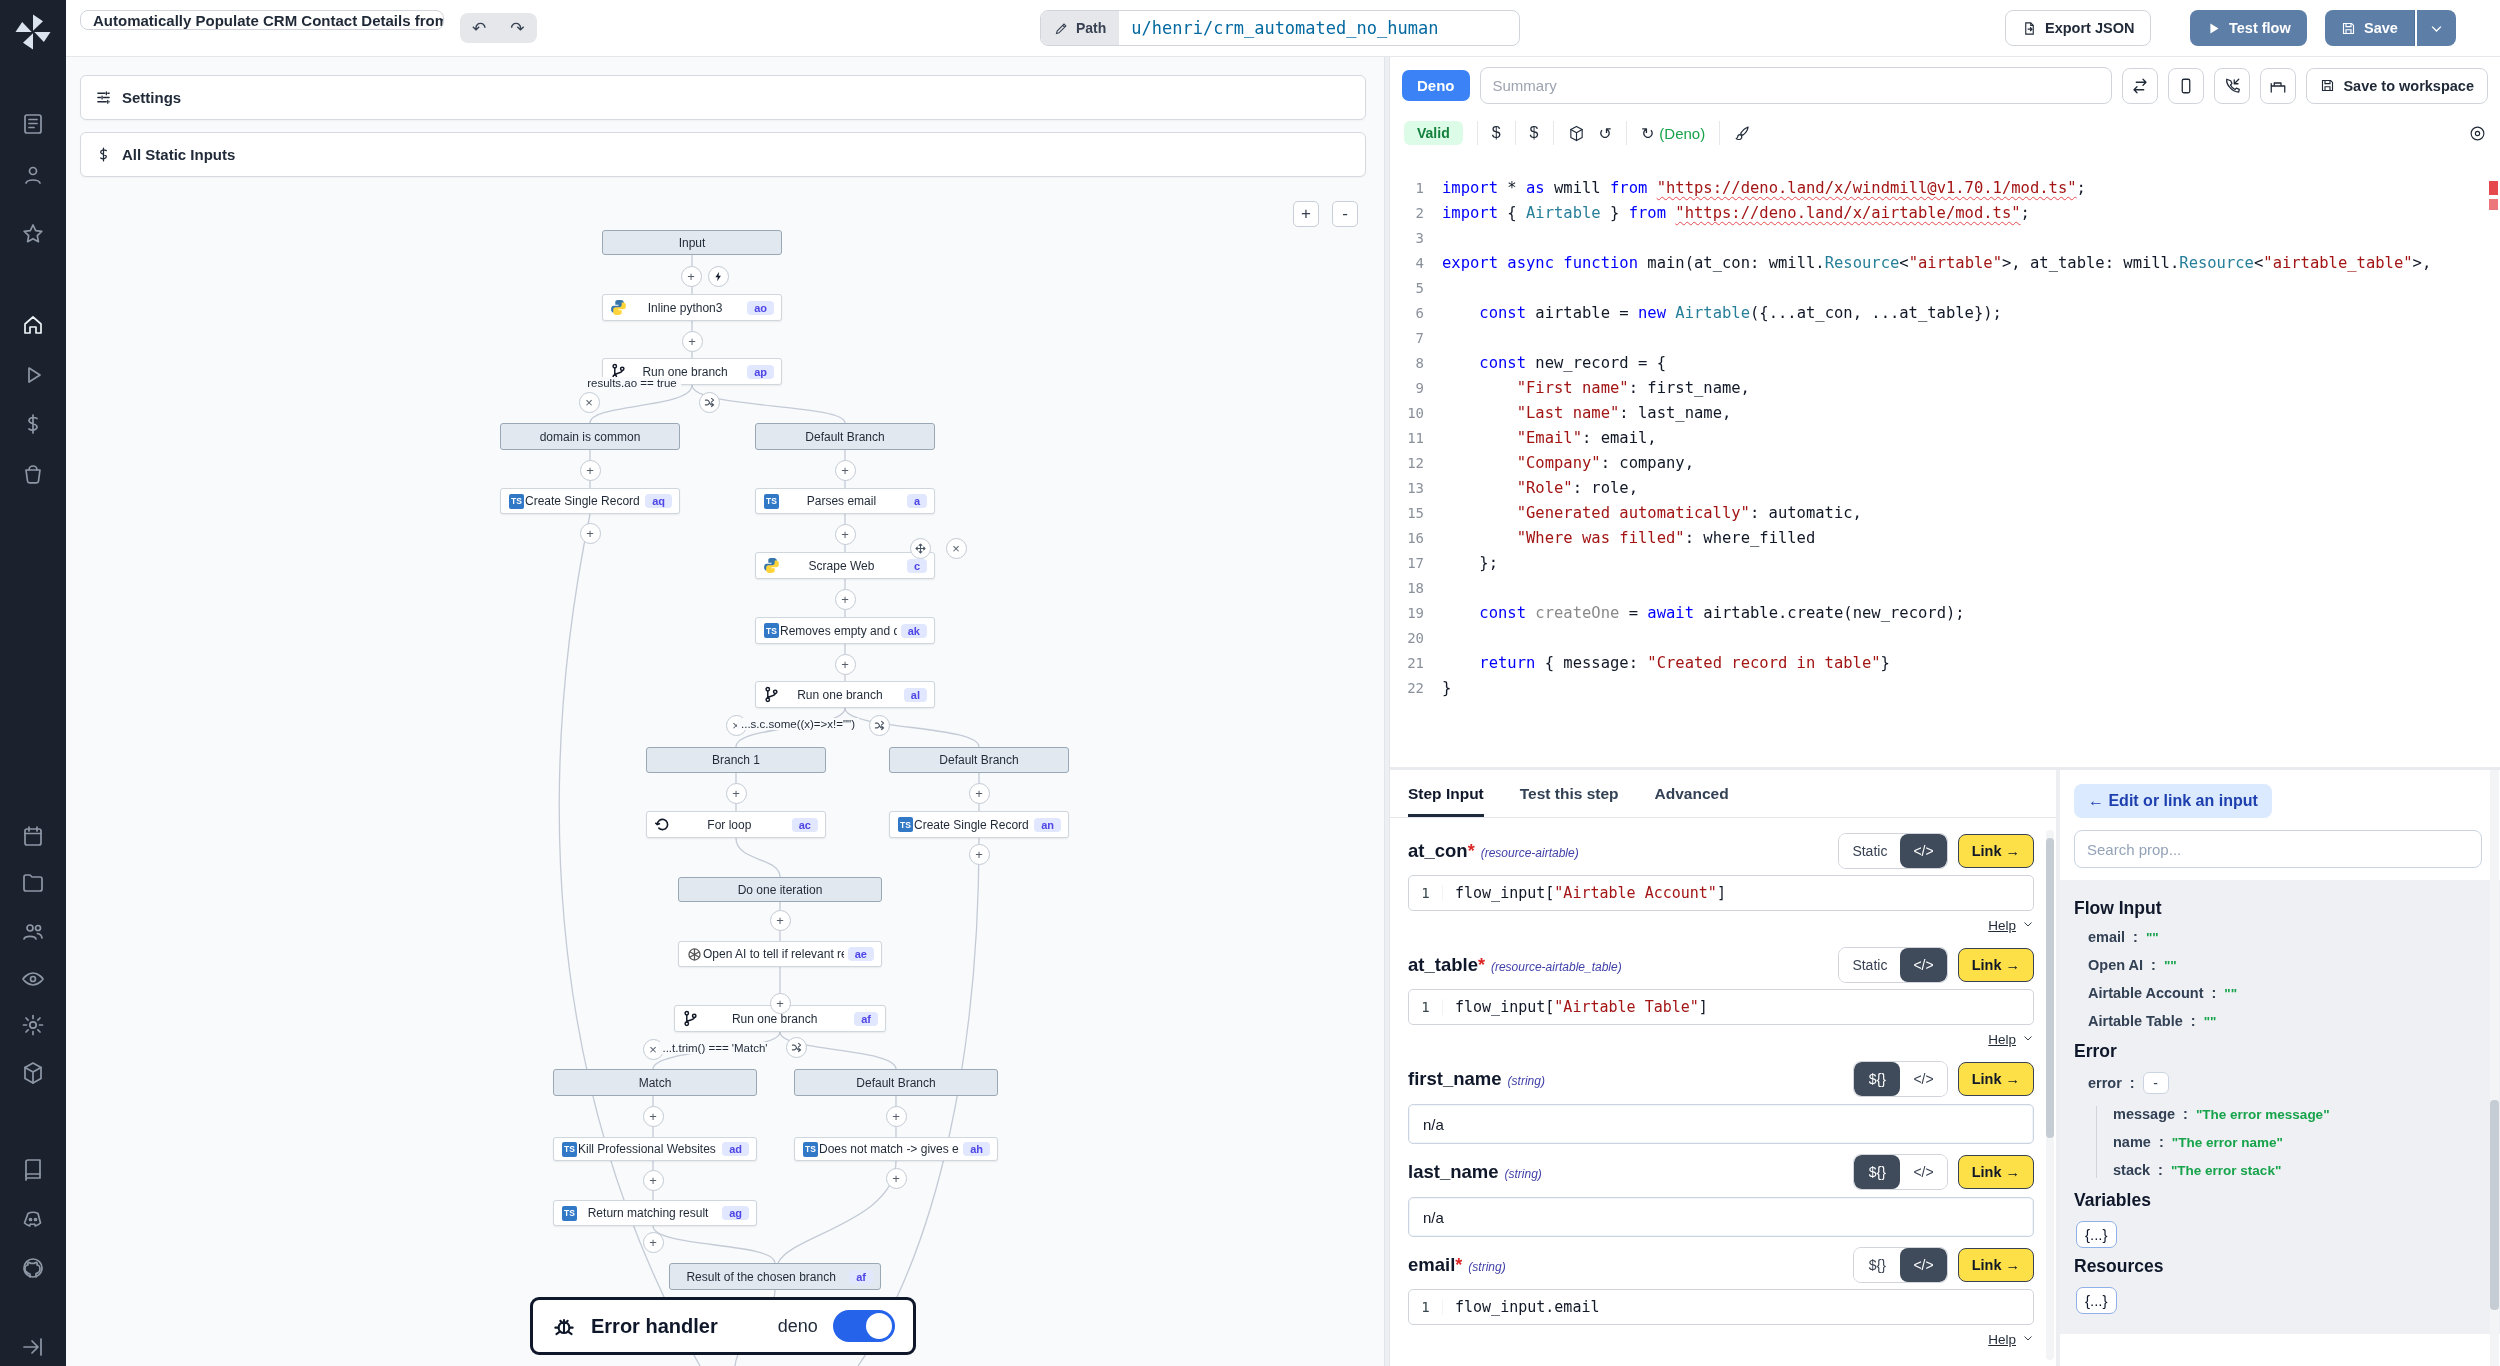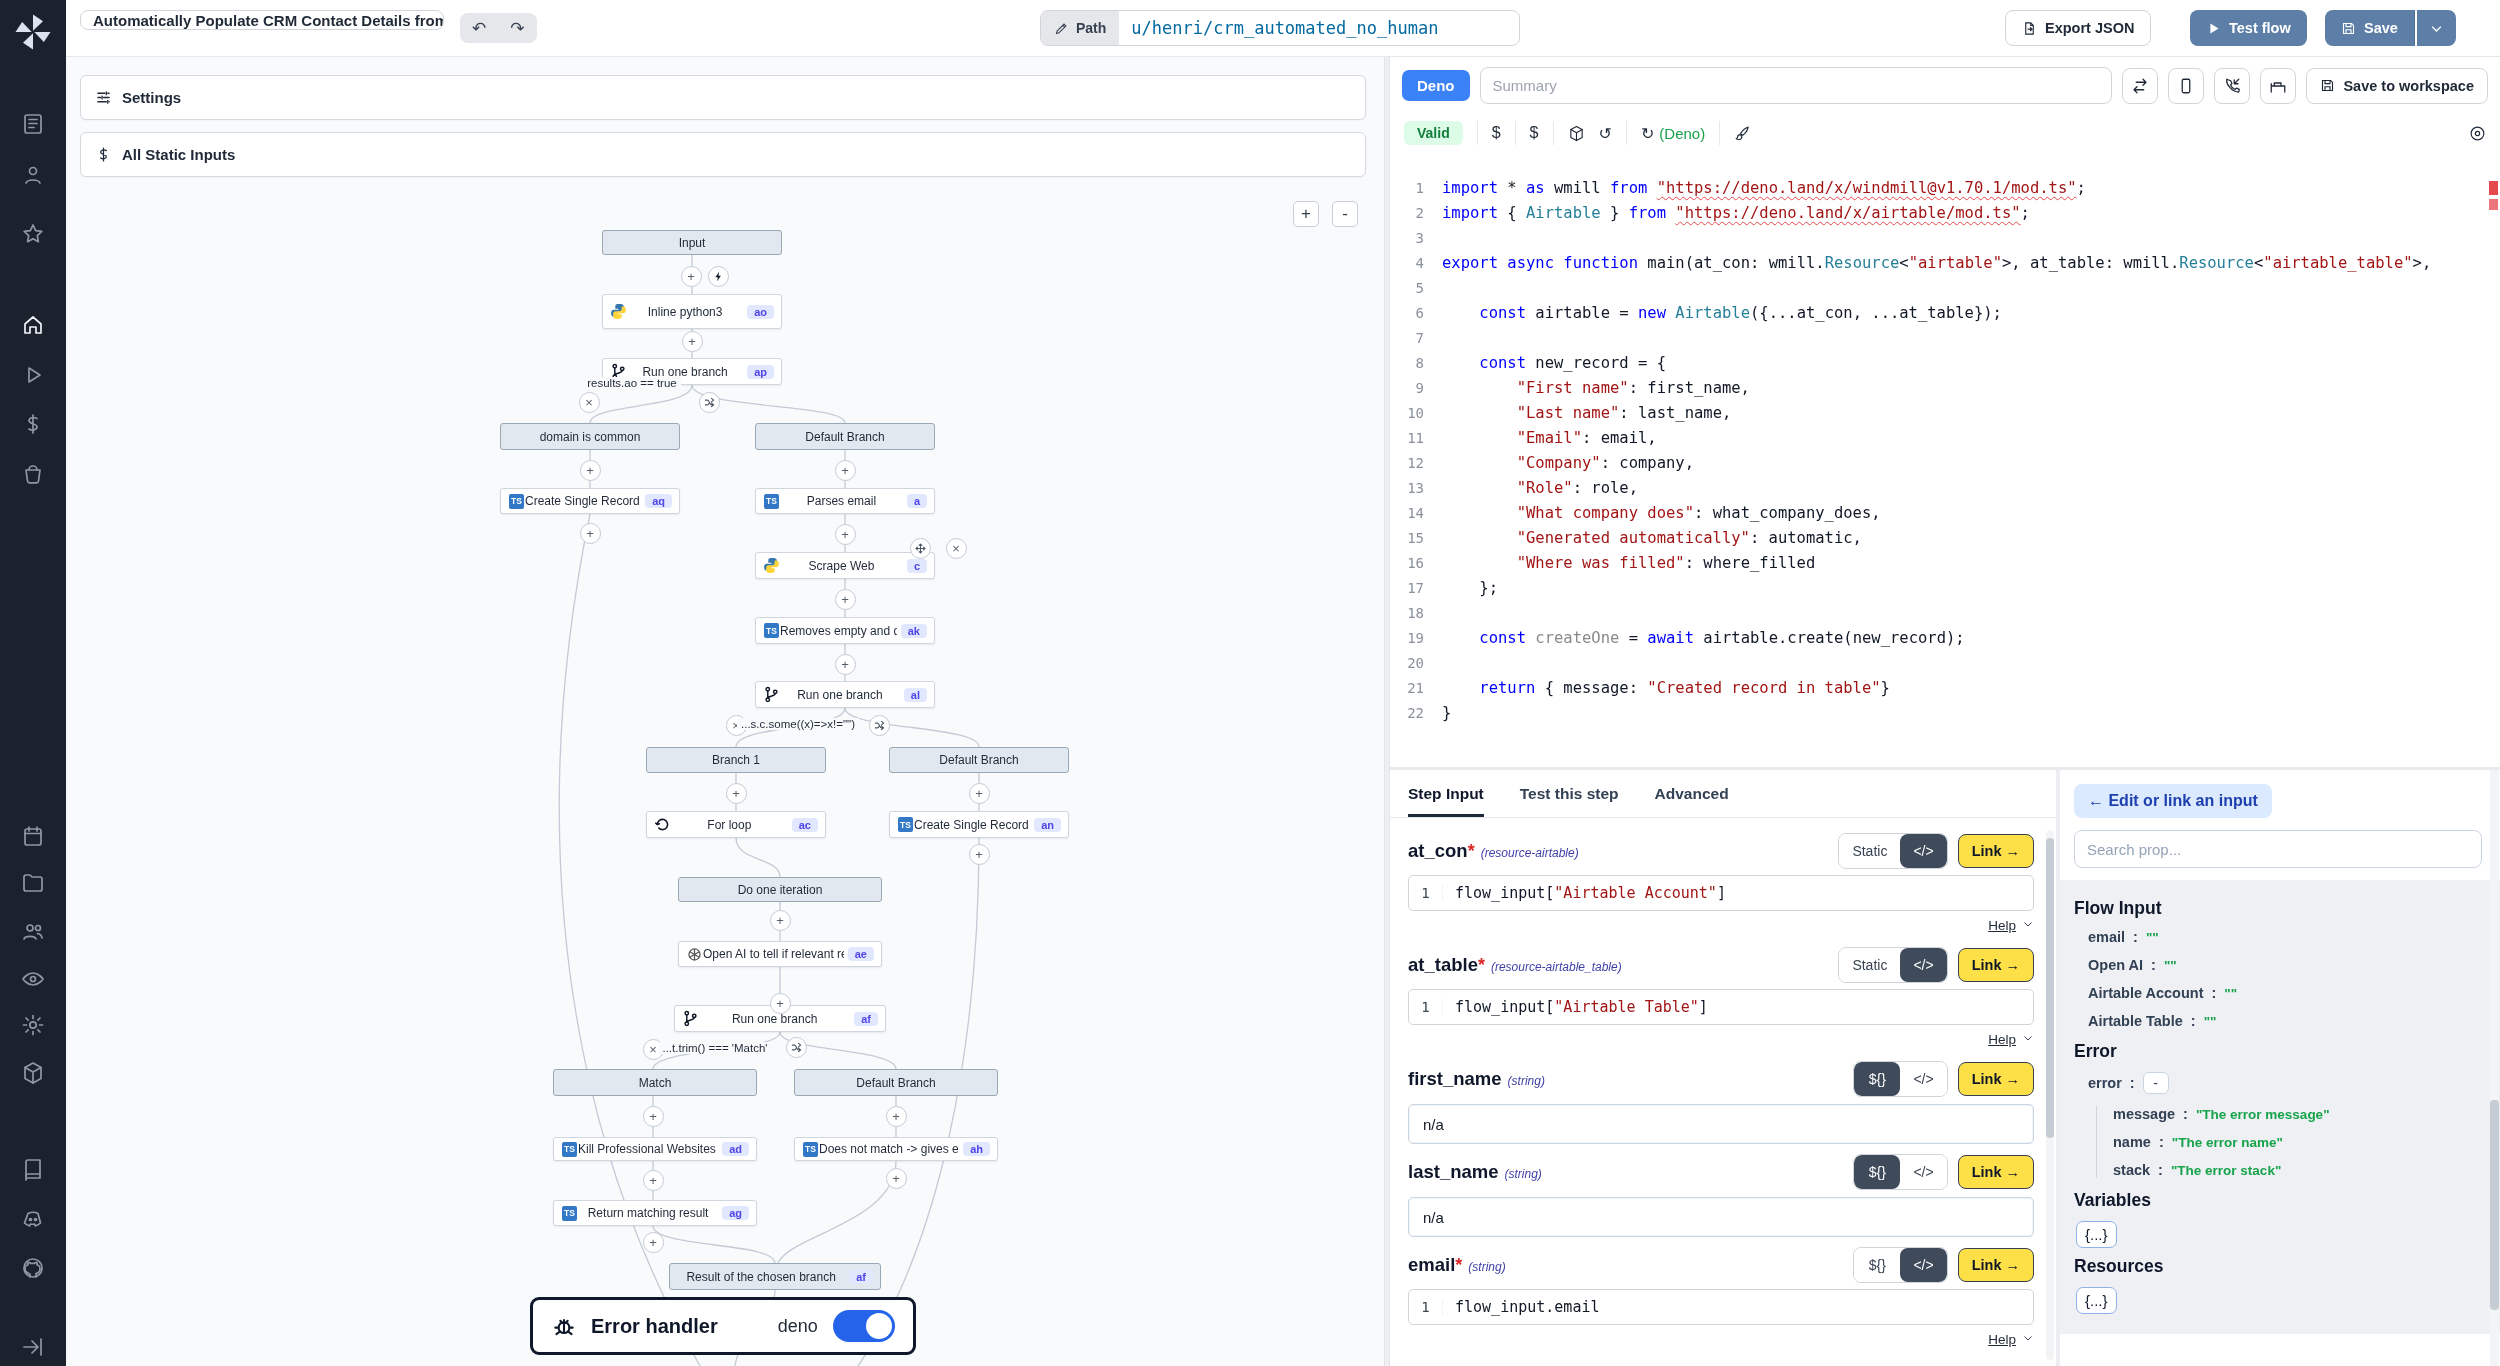--- a/index.html
+++ b/index.html
@@ -320,21 +320,21 @@
       </svg>
     <span>All Static Inputs</span>
   </div>
   <div class="zoombtn" style="left:1227px;top:144px">+</div>
   <div class="zoombtn" style="left:1266px;top:144px">-</div>
 
   <div id="graph-nodes">
       <div class="node gray" style="left: 536px; top: 173px; width: 180px; height: 25px;">
         <span class="lbl">Input</span>
       </div>
-      <div class="node step" style="left: 536px; top: 237px; width: 180px; height: 35px;">
+      <div class="node step" style="left: 536px; top: 237px; width: 180px; height: 27px;">
         <span class="nico">
           <svg viewBox="0 0 16 16">
             <path d="M8 1C5.2 1 5 2.3 5 3.2V5.5h3v.8H3.6C2.1 6.3 1 7.3 1 9.6s1.1 3.2 2.6 3.2H5v-2.2C5 9 6.2 8.2 7.6 8.2h3C11.8 8.2 13 7.4 13 6V3.2C13 2 11.7 1 10.4 1z" fill="#3776ab"></path>
             <path d="M8 15c2.8 0 3-1.3 3-2.2V10.5H8v-.8h4.4c1.5 0 2.6-1 2.6-3.3S13.9 3.2 12.4 3.2H11v2.2C11 7 9.8 7.8 8.4 7.8h-3C4.2 7.8 3 8.6 3 10v2.8C3 14 4.3 15 5.6 15z" fill="#ffd43b"></path>
           </svg>
         </span>
         <span class="lbl">Inline python3</span>
         <span class="badge">ao</span>
       </div>
       <div class="node step" style="left: 536px; top: 301px; width: 180px; height: 27px;">
@@ -619,21 +619,20 @@
       <div class="cl"><span class="ln">4</span><span class="ct"><span class="kw">export</span> <span class="kw">async</span> <span class="kw">function</span> main(at_con: wmill.<span class="ty">Resource</span>&lt;<span class="str">"airtable"</span>&gt;, at_table: wmill.<span class="ty">Resource</span>&lt;<span class="str">"airtable_table"</span>&gt;,</span></div>
       <div class="cl"><span class="ln">5</span><span class="ct"></span></div>
       <div class="cl"><span class="ln">6</span><span class="ct">    <span class="kw">const</span> airtable = <span class="kw">new</span> <span class="ty">Airtable</span>({...at_con, ...at_table});</span></div>
       <div class="cl"><span class="ln">7</span><span class="ct"></span></div>
       <div class="cl"><span class="ln">8</span><span class="ct">    <span class="kw">const</span> new_record = {</span></div>
       <div class="cl"><span class="ln">9</span><span class="ct">        <span class="str">"First name"</span>: first_name,</span></div>
       <div class="cl"><span class="ln">10</span><span class="ct">        <span class="str">"Last name"</span>: last_name,</span></div>
       <div class="cl"><span class="ln">11</span><span class="ct">        <span class="str">"Email"</span>: email,</span></div>
       <div class="cl"><span class="ln">12</span><span class="ct">        <span class="str">"Company"</span>: company,</span></div>
       <div class="cl"><span class="ln">13</span><span class="ct">        <span class="str">"Role"</span>: role,</span></div>
-      <div class="cl"><span class="ln">14</span><span class="ct">        <span class="str">"What company does"</span>: what_company_does,</span></div>
       <div class="cl"><span class="ln">15</span><span class="ct">        <span class="str">"Generated automatically"</span>: automatic,</span></div>
       <div class="cl"><span class="ln">16</span><span class="ct">        <span class="str">"Where was filled"</span>: where_filled</span></div>
       <div class="cl"><span class="ln">17</span><span class="ct">    };</span></div>
       <div class="cl"><span class="ln">18</span><span class="ct"></span></div>
       <div class="cl"><span class="ln">19</span><span class="ct">    <span class="kw">const</span> <span class="dim">createOne</span> = <span class="kw">await</span> airtable.create(new_record);</span></div>
       <div class="cl"><span class="ln">20</span><span class="ct"></span></div>
       <div class="cl"><span class="ln">21</span><span class="ct">    <span class="kw">return</span> { message: <span class="str">"Created record in table"</span>}</span></div>
       <div class="cl"><span class="ln">22</span><span class="ct">}</span></div>
     </div>
   <div id="ruler-mark1" style="top:124px;height:14px"></div>

